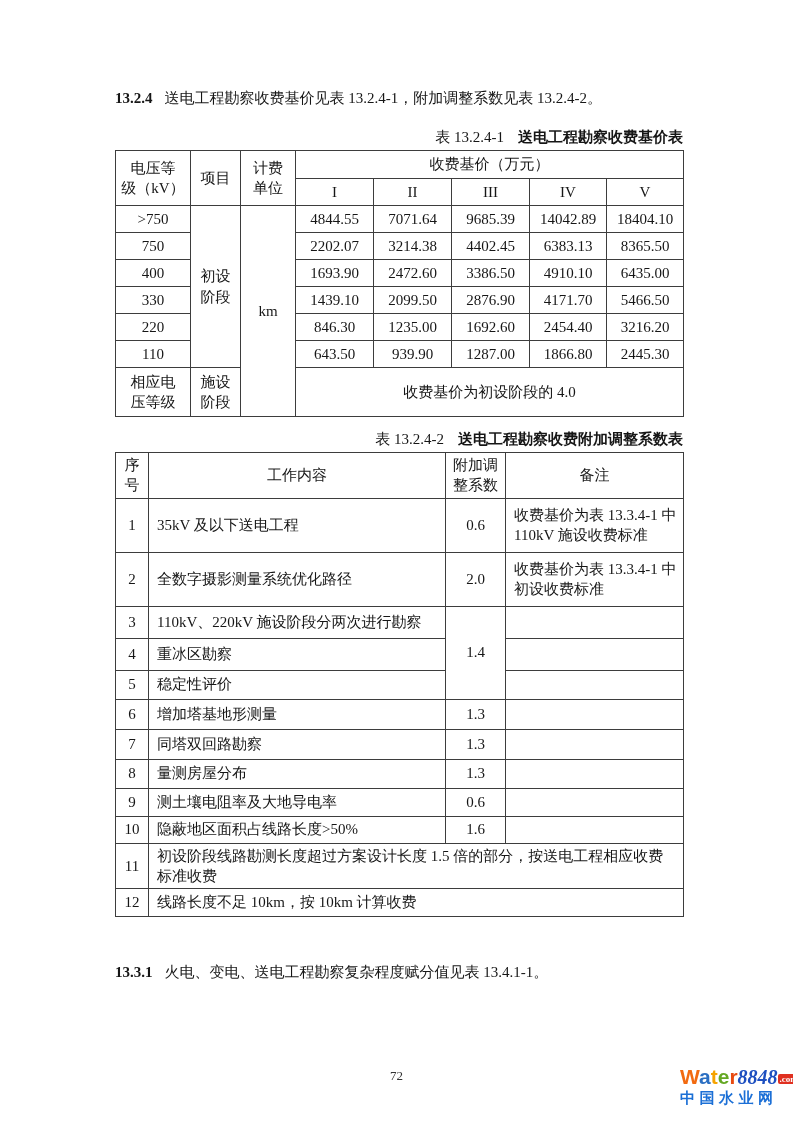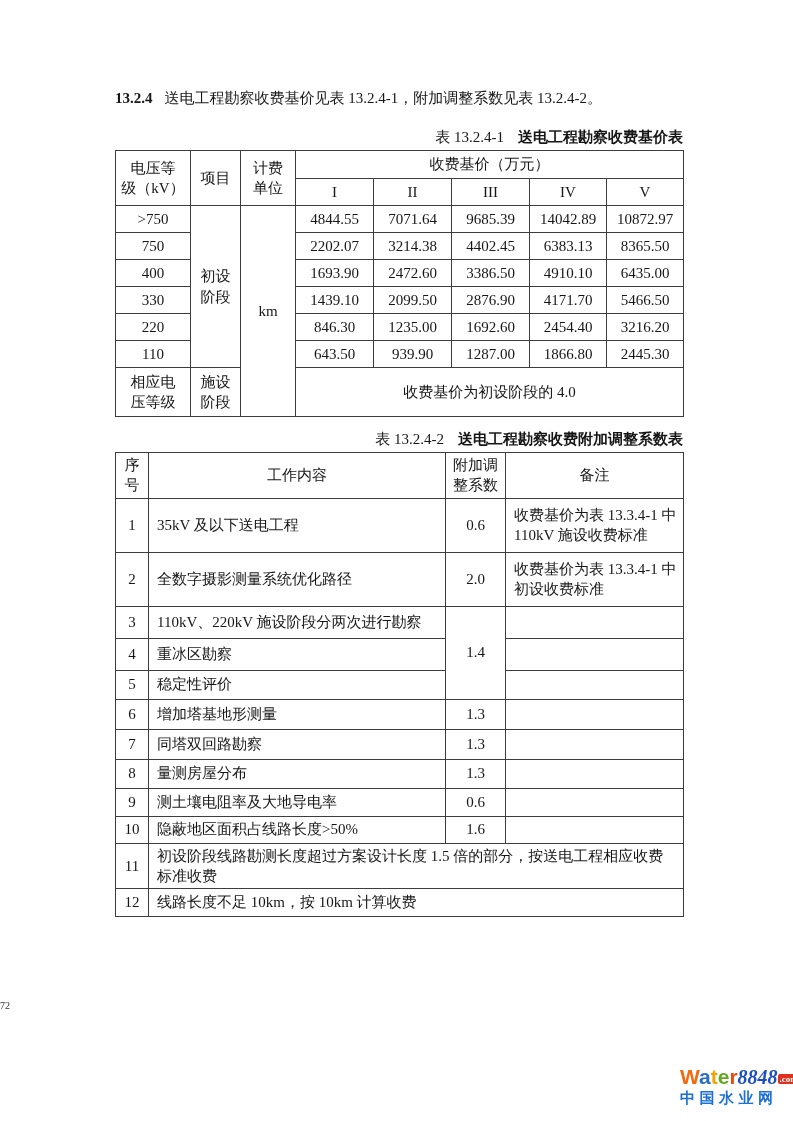--- a/index.html
+++ b/index.html
@@ -31,21 +31,21 @@
   }
   td.left { text-align:left; padding-left:8px; padding-right:6px; }
   .twoline span { display:block; }
 
   .section-h {
     font-size:18px; font-weight:bold;
     font-family:"Liberation Sans","DejaVu Sans",sans-serif;
   }
   .section-h .lbl { margin-right:16px; font-family:"Liberation Serif","DejaVu Serif",serif; }
 
-  .pageno { position:absolute; left:0; top:1000px; width:100%; font-size:10px; color:#333; }
+  .pageno { position:absolute; left:0; top:1068px; width:100%; text-align:center; font-size:13px; color:#333; }
 
   .watermark { position:absolute; left:680px; top:1066px; width:134px; }
   .wm-line1 { white-space:nowrap; line-height:1; }
   .wm-word  { font-family:"Liberation Sans","DejaVu Sans",sans-serif; font-weight:bold; font-size:21px; letter-spacing:0px; }
   .wm-num   { font-family:"Liberation Serif","DejaVu Serif",serif; font-style:italic; font-weight:bold; font-size:20px; }
   .wm-com   { font-size:9px; font-weight:bold; padding:0 2px; border-radius:2px; position:relative; top:-2px; }
   .wm-line2 { margin-top:2px; font-size:15px; font-weight:bold; letter-spacing:4.5px; white-space:nowrap;
               font-family:"Liberation Sans","DejaVu Sans",sans-serif; }
 </style>
 </head>
@@ -97,21 +97,21 @@
         <td>&gt;750</td>
         <td rowspan="6" class="twoline">
           <span>初设</span>
           <span>阶段</span>
         </td>
         <td rowspan="7">km</td>
         <td>4844.55</td>
         <td>7071.64</td>
         <td>9685.39</td>
         <td>14042.89</td>
-        <td>10872.97</td>
+        <td>18404.10</td>
       </tr>
       <tr style="height:27px">
         <td>750</td>
         <td>2202.07</td>
         <td>3214.38</td>
         <td>4402.45</td>
         <td>6383.13</td>
         <td>8365.50</td>
       </tr>
       <tr style="height:27px">
@@ -250,20 +250,23 @@
       </tr>
       <tr style="height:28px">
         <td>12</td>
         <td colspan="3" class="left">线路长度不足 10km，按 10km 计算收费</td>
       </tr>
     </tbody>
       </table>
   </div>
 
 
+  <div class="abs para" style="top:962px;">
+    <span class="lbl">13.3.1</span><span>火电、变电、送电工程勘察复杂程度赋分值见表 13.4.1-1。</span>
+  </div>
 
   <div class="pageno">72</div>
 
   <div class="watermark">
     <div class="wm-line1">
       <span class="wm-word"><span style="color: rgb(242, 106, 16);">W</span><span style="color: rgb(43, 111, 194);">a</span><span style="color: rgb(245, 163, 0);">t</span><span style="color: rgb(100, 168, 35);">e</span><span style="color: rgb(232, 74, 16);">r</span></span><span class="wm-num" style="color: rgb(29, 79, 192);">8848</span><span class="wm-com" style="color: rgb(255, 255, 255); background-color: rgb(224, 48, 32);">.com</span>
     </div>
     <div class="wm-line2" style="color: rgb(27, 111, 214);">中国水业网</div>
   </div>
 

